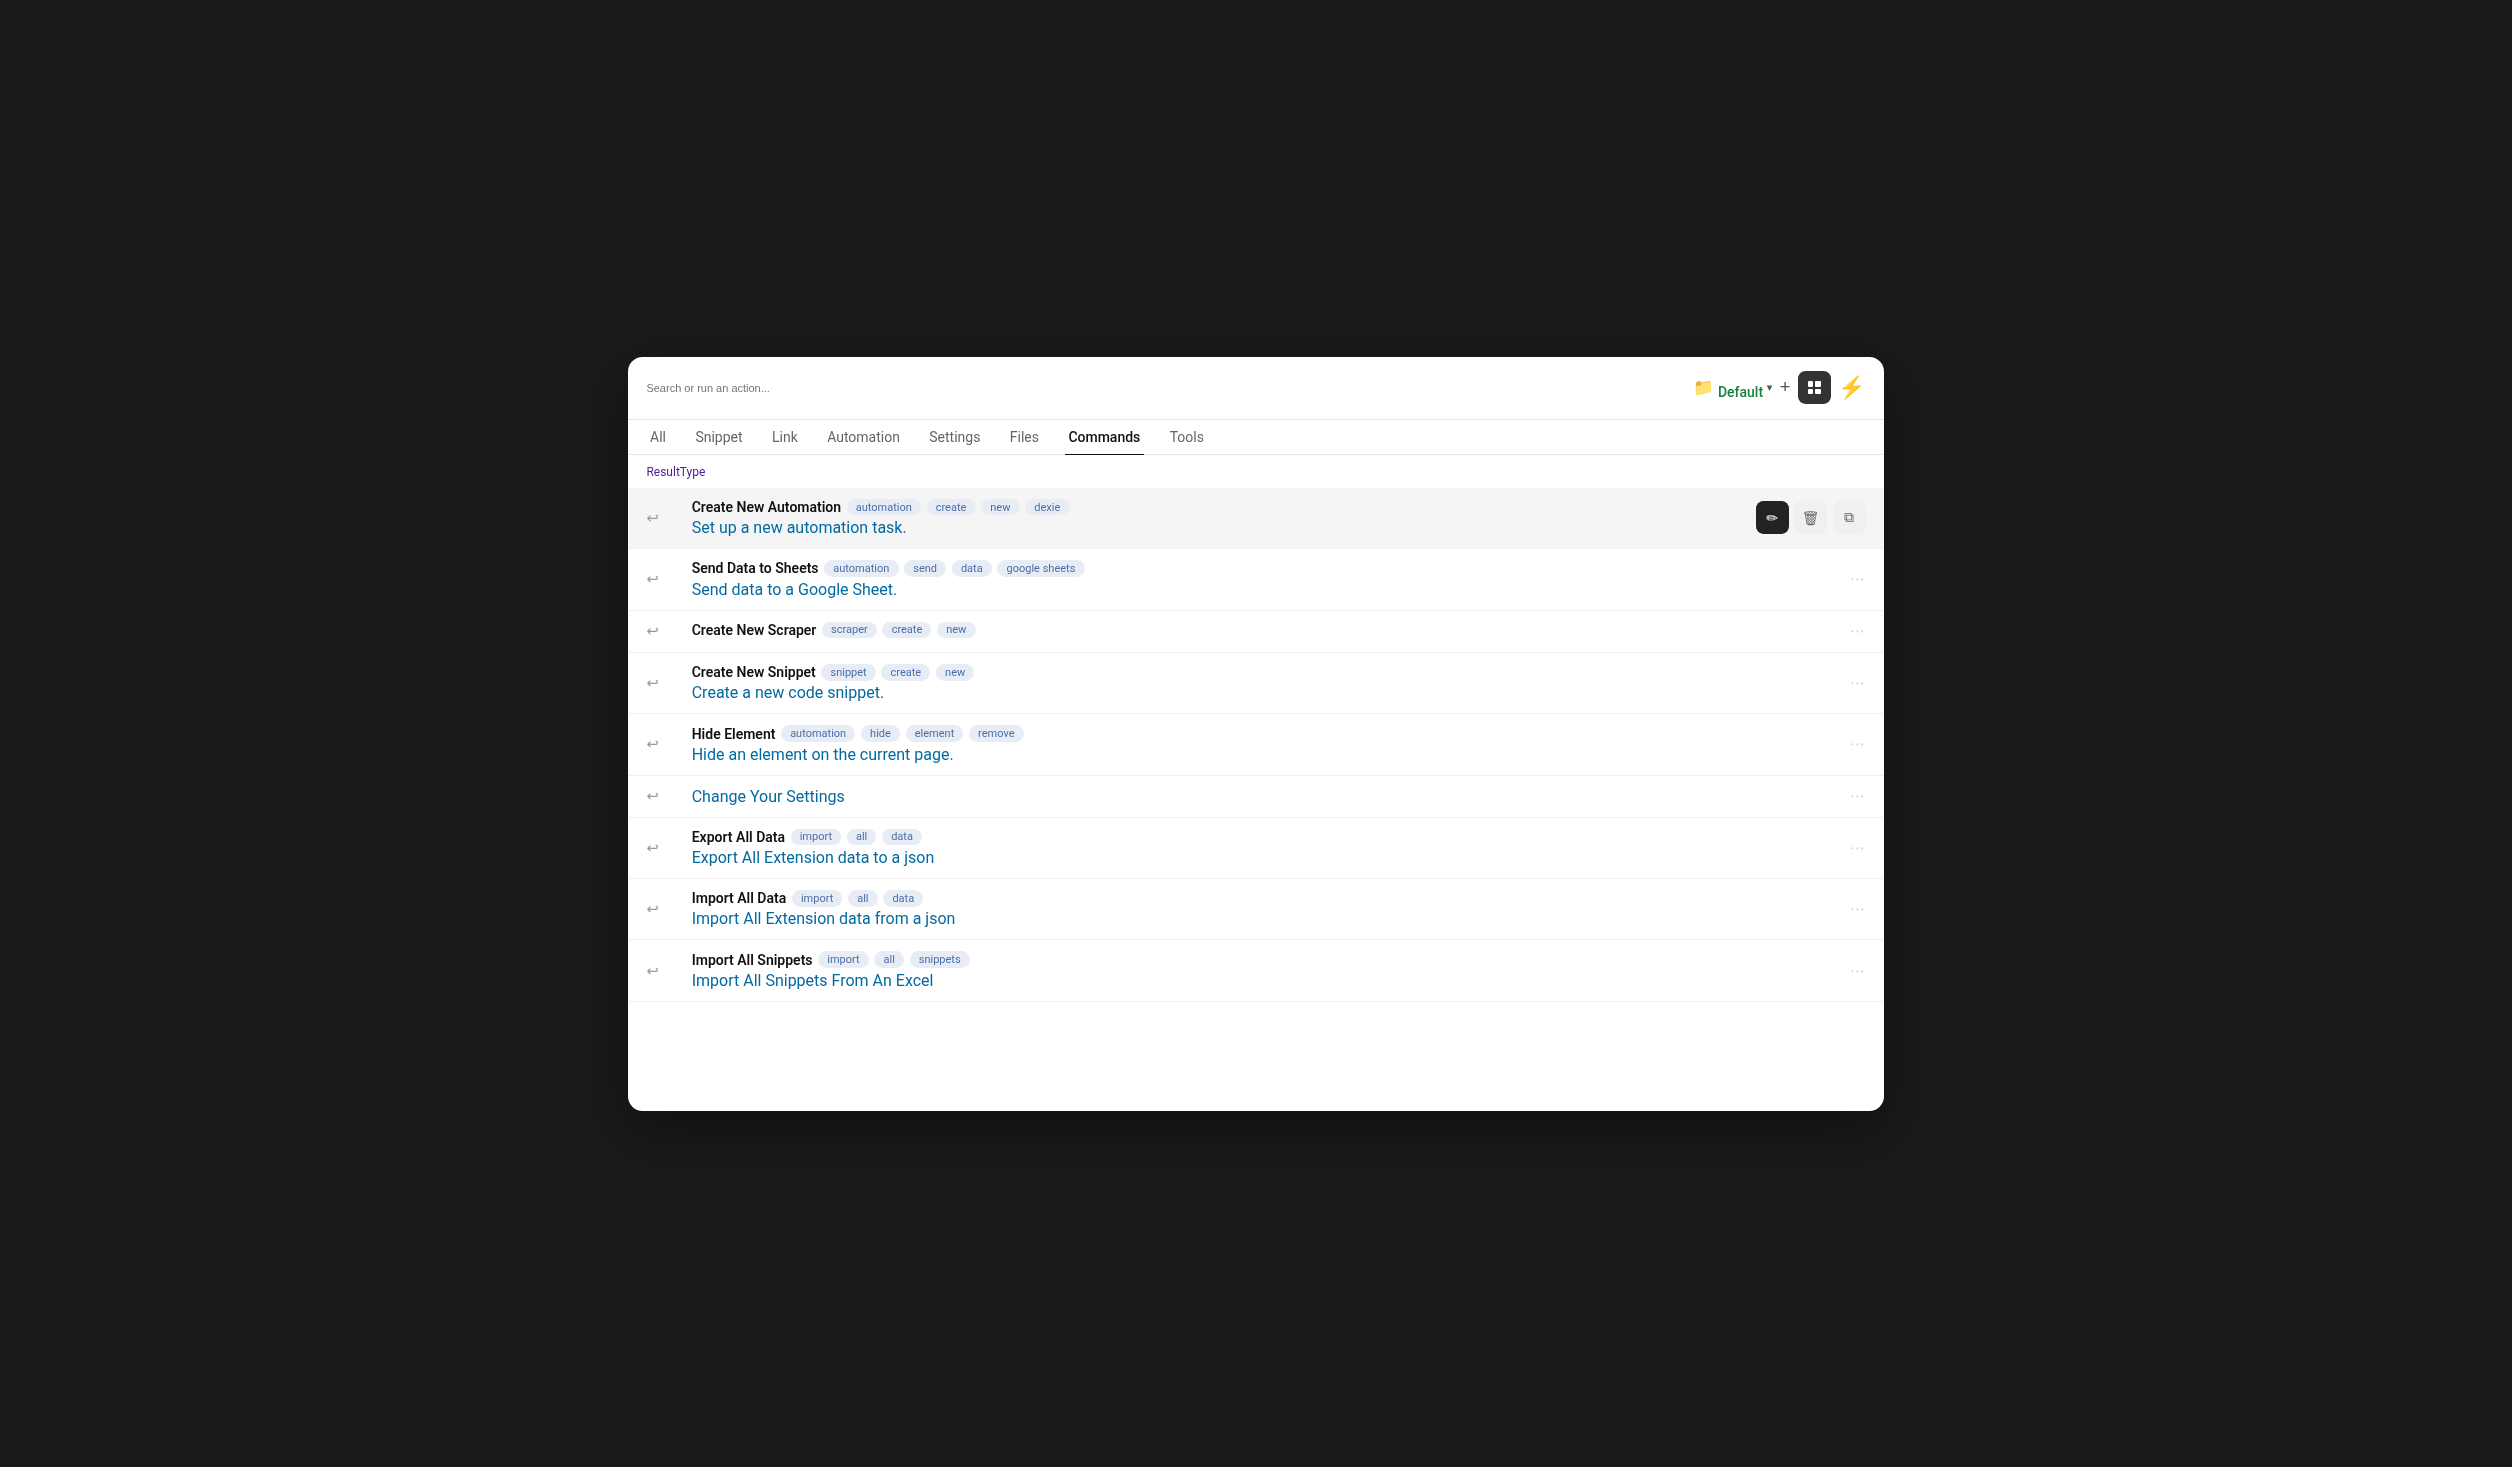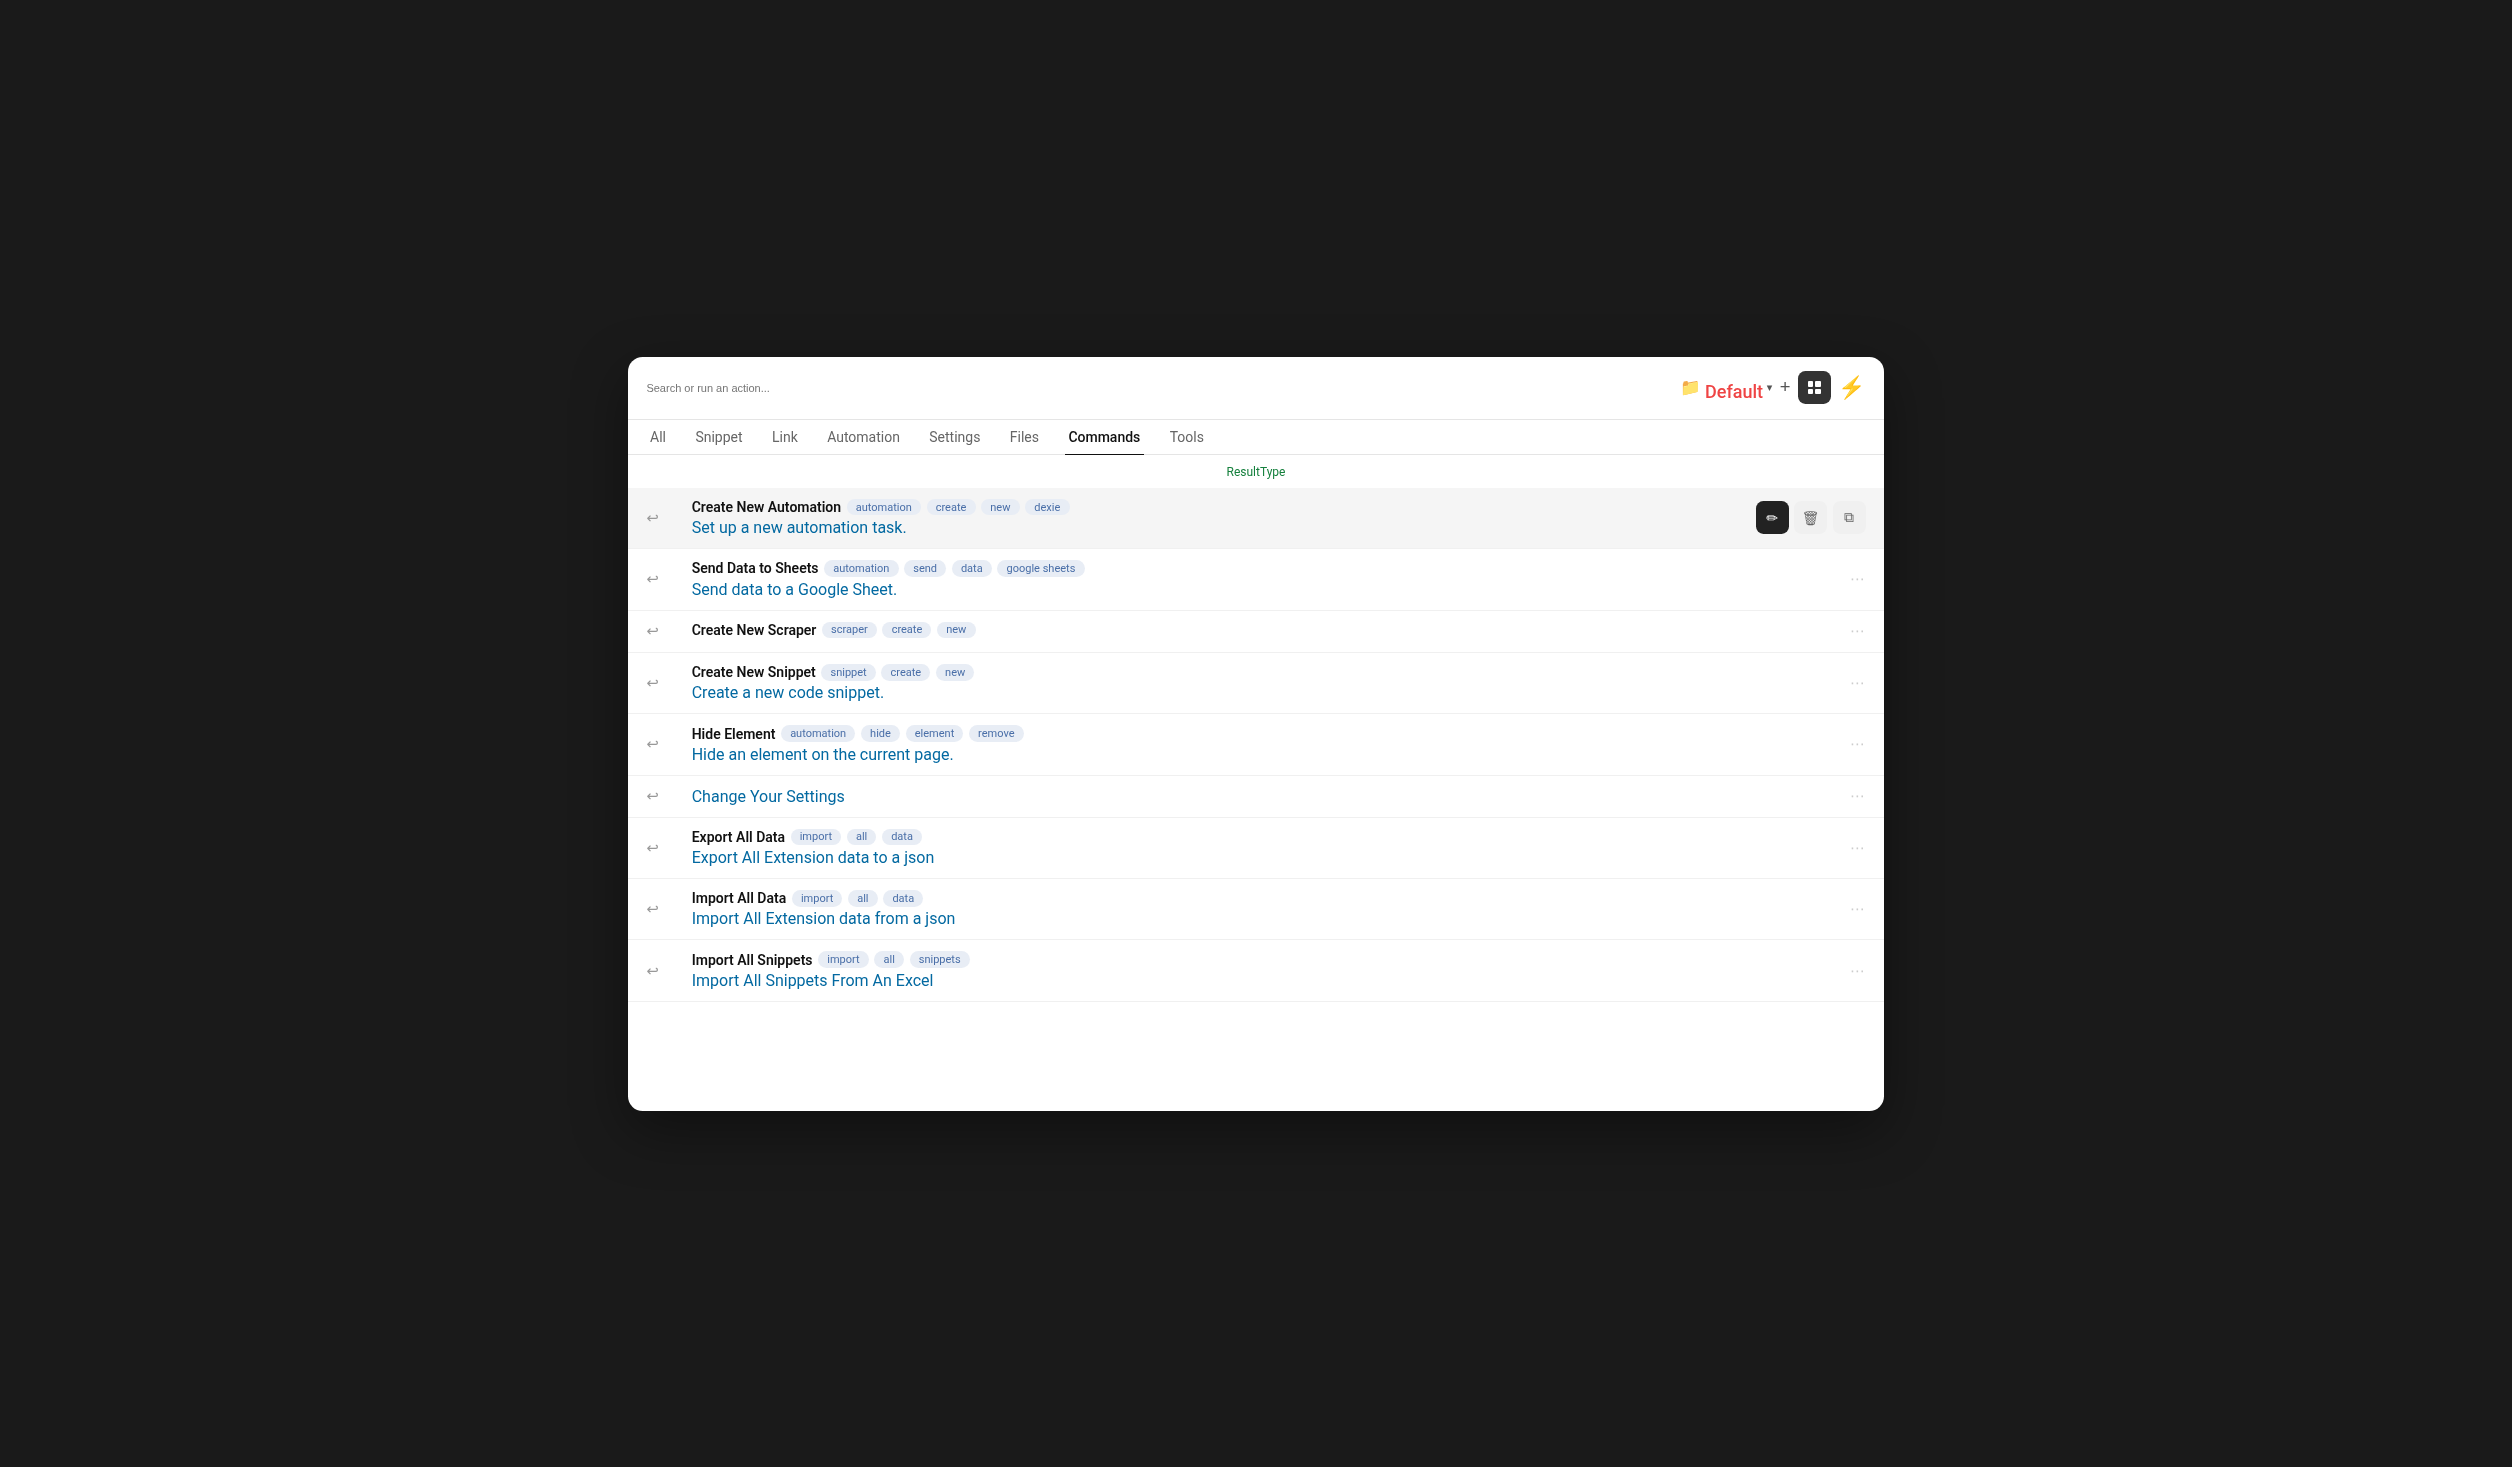--- a/index.html
+++ b/index.html
@@ -45,22 +45,22 @@
       display: flex;
       align-items: center;
       gap: 3.7px;
       font-size: 13px;
       color: #555;
     }
     .folder-emoji {
       font-size: 16.6px;
     }
     .workspace-label {
-      font-size: 18px;
-      color: #ef4444;
+      font-size: 14px;
+      color: #15803d;
       font-weight: 500;
       margin-top: 8px;
     }
     .chevron-btn {
       background: none;
       border: none;
       cursor: pointer;
       color: #555;
       font-size: 11px;
     }
@@ -117,24 +117,24 @@
       margin-bottom: -0.9px;
       white-space: nowrap;
     }
     .tab.active {
       color: #111;
       border-bottom: 1.8px solid #111;
       font-weight: 500;
     }
     .table-header {
       display: flex;
-      justify-content: center;
+      justify-content: flex-start;
       padding: 9.2px 18.4px;
       font-size: 12px;
-      color: #15803d;
+      color: #4c1d95;
       background: #fff;
     }
     .content {
       flex: 1;
       overflow-y: auto;
     }
     .command-row {
       display: flex;
       align-items: center;
       padding: 11px 18.4px;

